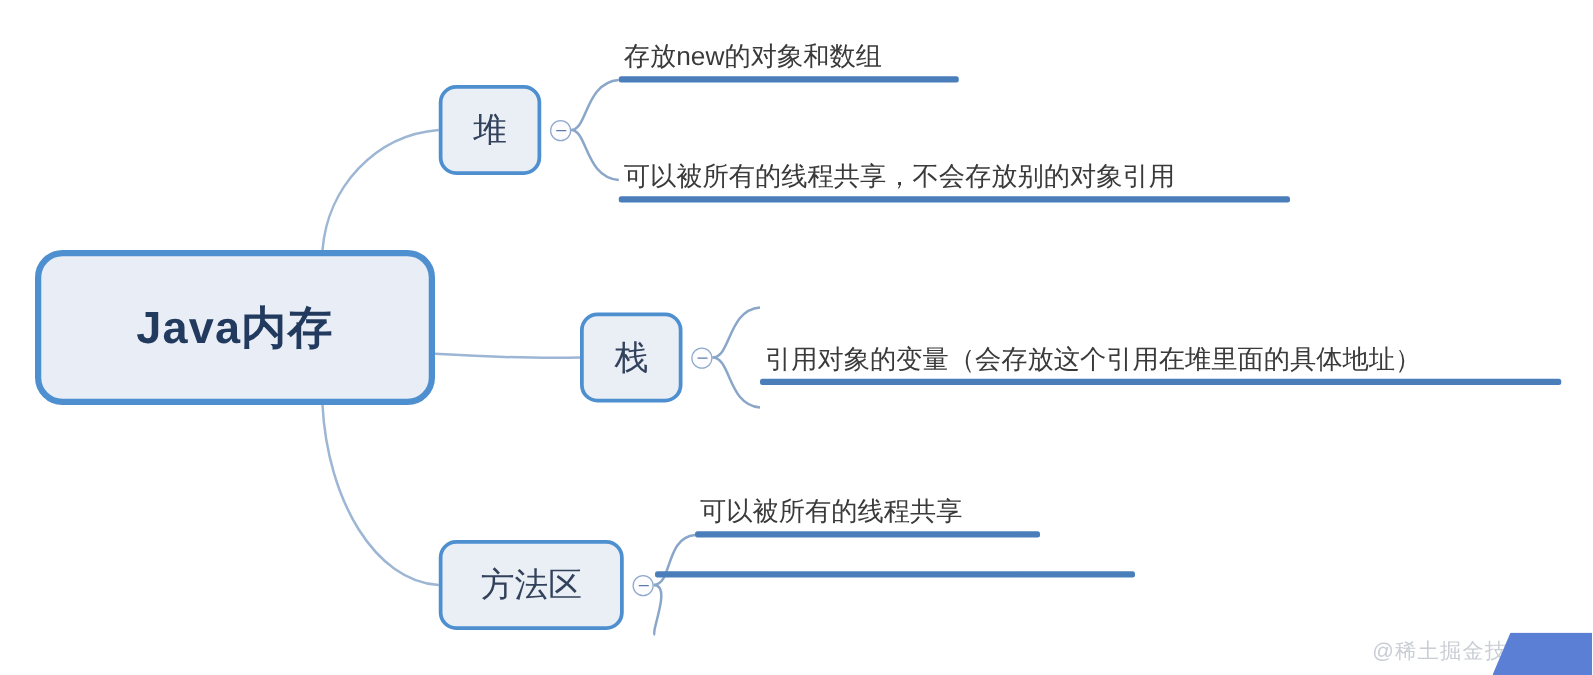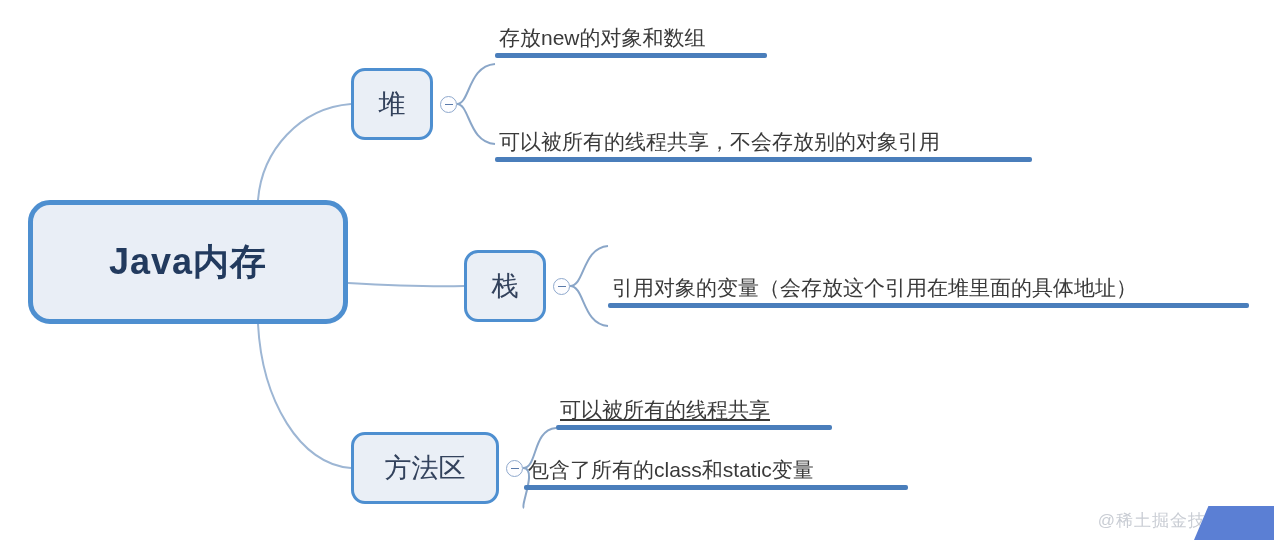--- a/index.html
+++ b/index.html
@@ -99,31 +99,31 @@
     display: block;
     padding: 0 4px 3px 4px;
   }
   .leaf .leaf-rule {
     display: block;
     height: 5px;
     background: #4a7ebb;
     border-radius: 2px;
   }
 
-  .leaf-heap-1   { left: 495px; top: 25px;  }
+  .leaf-heap-1   { left: 495px; top: 33px;  }
   .leaf-heap-1 .leaf-rule { width: 272px; }
   .leaf-heap-2   { left: 495px; top: 93px; margin-top: 36px;  }
   .leaf-heap-2 .leaf-rule { width: 537px; }
 
   .leaf-stack-1  { left: 608px; top: 215px; }
   .leaf-stack-1 .leaf-rule { width: 602px; }
   .leaf-stack-2  { left: 608px; top: 275px; }
   .leaf-stack-2 .leaf-rule { width: 641px; }
 
-  .leaf-method-1 { left: 556px; top: 397px; text-decoration: underline; }
+  .leaf-method-1 { left: 556px; top: 397px; }
   .leaf-method-1 .leaf-rule { width: 276px; }
   .leaf-method-2 { left: 524px; top: 457px; }
   .leaf-method-2 .leaf-rule { width: 384px; }
 
   
   .watermark {
     position: absolute;
     right: 14px;
     bottom: 8px;
     font-size: 17px;
@@ -195,20 +195,19 @@
   <div class="node branch-node branch-method">
     <span>方法区</span>
   </div>
   <div class="toggle toggle-method"></div>
 
   <div class="leaf leaf-method-1">
     <span class="leaf-text">可以被所有的线程共享</span>
     <span class="leaf-rule"></span>
   </div>
   <div class="leaf leaf-method-2">
-    <span class="leaf-text">包含了所有的class和static变量</span>
     <span class="leaf-rule"></span>
   </div>
 
   <div class="watermark">@稀土掘金技术社区</div>
   <div class="corner-shape"></div>
 
 </div>
 
 </body></html>

